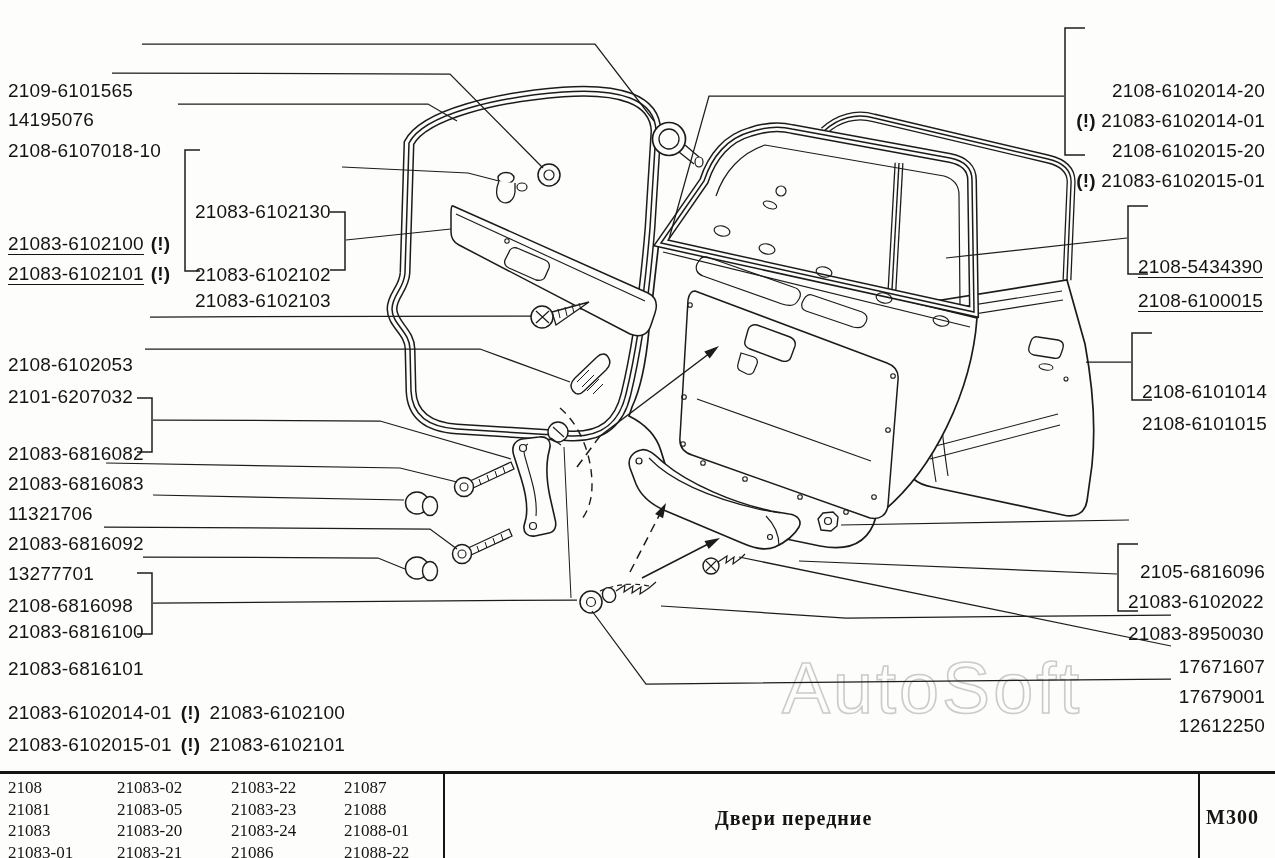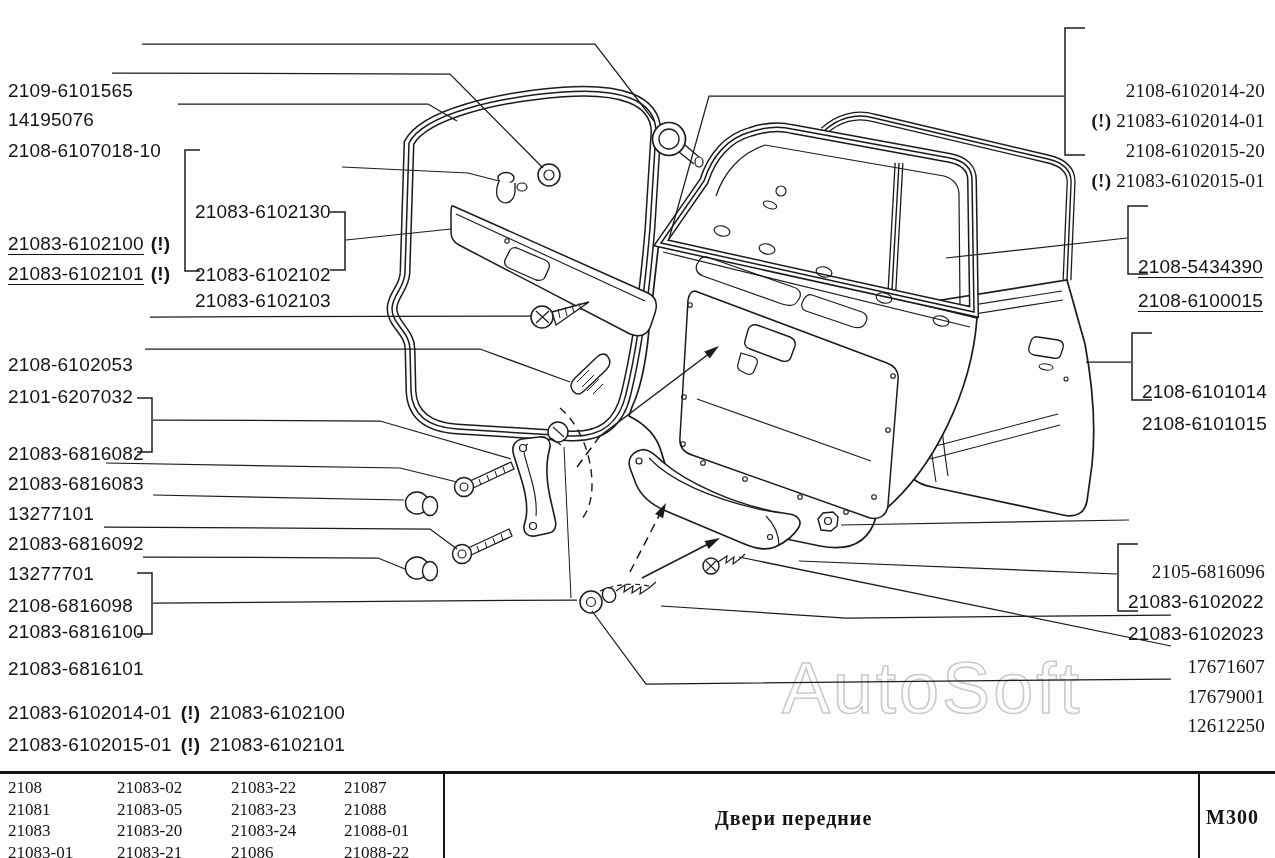--- a/index.html
+++ b/index.html
@@ -6,21 +6,21 @@
   body{
     width:1275px;height:858px;position:relative;overflow:hidden;
     background:#fdfdfb;font-family:"Liberation Sans",sans-serif;color:#141414;
   }
   #stage{position:absolute;inset:0;}
   svg{position:absolute;left:0;top:0;}
   .callout{
     position:absolute;font-size:19px;line-height:21px;letter-spacing:.2px;
     white-space:nowrap;color:#141414;z-index:5;margin-top:44px;
   }
-  .r{right:10px;text-align:right;font-family:Liberation Serif, serif;}
+  .r{right:10px;text-align:right;}
   .ul{border-bottom:1.6px solid #141414;padding-bottom:0;}
   .note{font-weight:bold;}
   .note.gap{margin-left:7px;}
   .combo span.note{margin:0 9px;}
   
   #footer{
     position:absolute;left:0;top:771px;width:1275px;height:87px;
     border-top:3px solid #151515;background:#fdfdfb;z-index:6;
     font-family:"Liberation Serif",serif;font-size:17px;
   }
@@ -270,21 +270,21 @@
 <div class="callout" style="left:8px;top:96px">2108-6107018-10</div>
 <div class="callout" style="left:195px;top:157px">21083-6102130</div>
 <div class="callout" style="left:8px;top:189px"><span class="ul">21083-6102100</span><span class="note gap">(!)</span></div>
 <div class="callout" style="left:8px;top:219px"><span class="ul">21083-6102101</span><span class="note gap">(!)</span></div>
 <div class="callout" style="left:195px;top:220px">21083-6102102</div>
 <div class="callout" style="left:195px;top:246px">21083-6102103</div>
 <div class="callout" style="left:8px;top:310px">2108-6102053</div>
 <div class="callout" style="left:8px;top:342px">2101-6207032</div>
 <div class="callout" style="left:8px;top:399px">21083-6816082</div>
 <div class="callout" style="left:8px;top:429px">21083-6816083</div>
-<div class="callout" style="left:8px;top:459px">13277101</div>
+<div class="callout" style="left:8px;top:459px">11321706</div>
 <div class="callout" style="left:8px;top:489px">21083-6816092</div>
 <div class="callout" style="left:8px;top:519px">13277701</div>
 <div class="callout" style="left:8px;top:551px">2108-6816098</div>
 <div class="callout" style="left:8px;top:577px">21083-6816100</div>
 <div class="callout" style="left:8px;top:614px">21083-6816101</div>
 
 <div class="callout combo" style="left:8px;top:658px"><span>21083-6102014-01</span><span class="note">(!)</span><span>21083-6102100</span></div>
 <div class="callout combo" style="left:8px;top:690px"><span>21083-6102015-01</span><span class="note">(!)</span><span>21083-6102101</span></div>
 
 <div class="callout r" style="top:36px">2108-6102014-20</div>
@@ -292,21 +292,21 @@
 <div class="callout r" style="top:96px">2108-6102015-20</div>
 <div class="callout r" style="top:126px"><span class="note">(!)</span> <span>21083-6102015-01</span></div>
 
 <div class="callout" style="left:1138px;top:212px"><span class="ul">2108-5434390</span></div>
 <div class="callout" style="left:1138px;top:246px"><span class="ul">2108-6100015</span></div>
 <div class="callout" style="left:1142px;top:337px">2108-6101014</div>
 <div class="callout" style="left:1142px;top:369px">2108-6101015</div>
 
 <div class="callout r" style="top:517px">2105-6816096</div>
 <div class="callout" style="left:1128px;top:547px">21083-6102022</div>
-<div class="callout" style="left:1128px;top:579px">21083-6102023</div>
+<div class="callout" style="left:1128px;top:579px">21083-8950030</div>
 <div class="callout r" style="top:612px">17671607</div>
 <div class="callout r" style="top:642px">17679001</div>
 <div class="callout r" style="top:671px">12612250</div>
 
 <div id="footer">
   <div class="vdiv" style="left:443px"></div>
   <div class="vdiv" style="left:1198px"></div>
 
   <div class="mcol" style="left:8px"><div>2108</div><div>21081</div><div>21083</div><div>21083-01</div></div>
   <div class="mcol" style="left:117px"><div>21083-02</div><div>21083-05</div><div>21083-20</div><div>21083-21</div></div>

